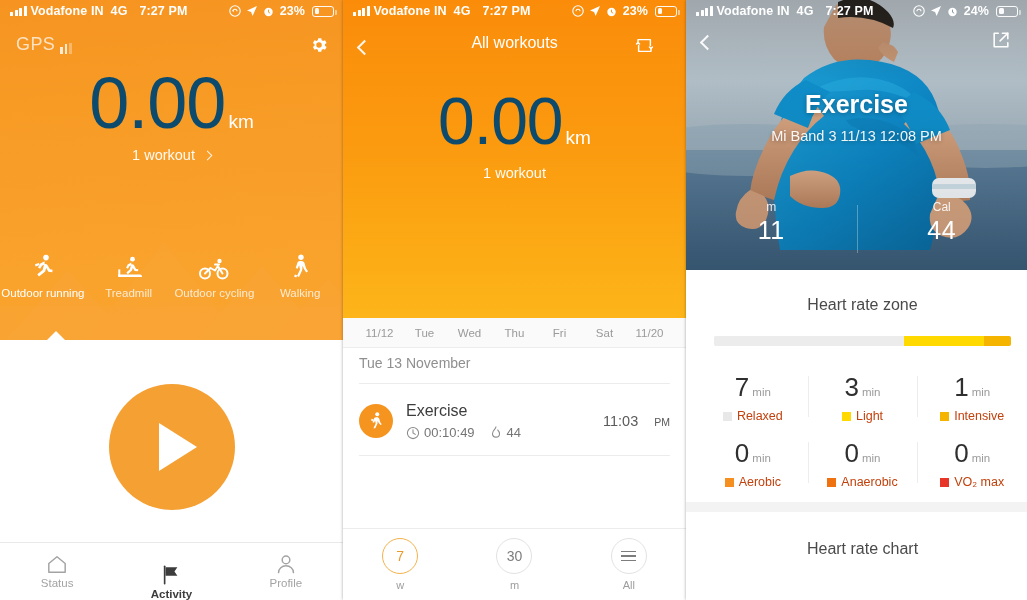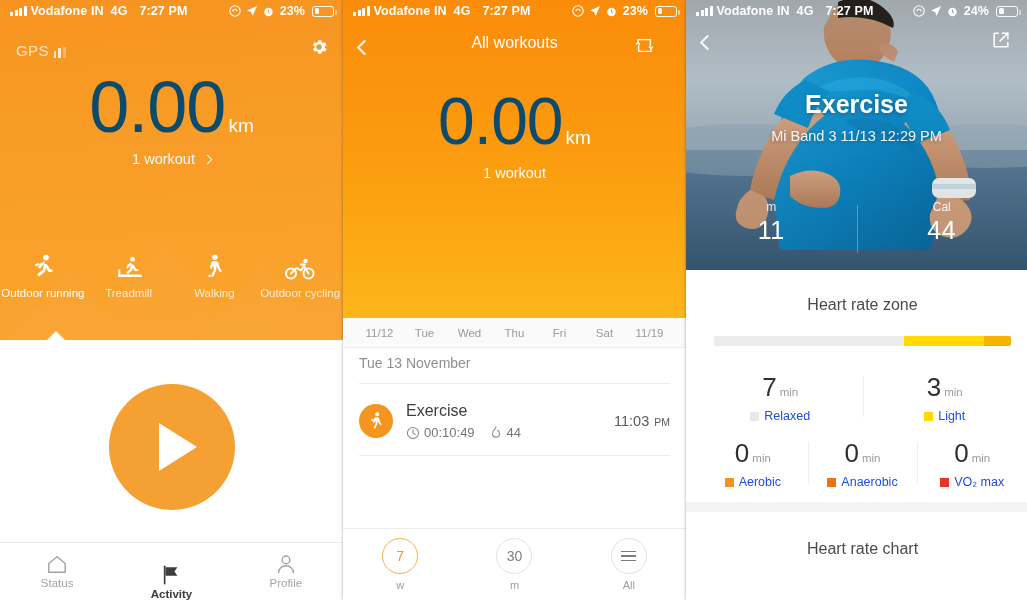--- a/index.html
+++ b/index.html
@@ -56,21 +56,21 @@
     overflow: hidden;
   }
   .mtn { position: absolute; bottom: 0; width: 0; height: 0; opacity: .5; }
   .mtn.m1 { left: 6px;  border-left: 62px solid transparent; border-right: 62px solid transparent; border-bottom: 70px solid #f9a538; }
   .mtn.m2 { left: 86px; border-left: 78px solid transparent; border-right: 78px solid transparent; border-bottom: 98px solid #f9a436; }
   .mtn.m3 { left: 196px;border-left: 66px solid transparent; border-right: 66px solid transparent; border-bottom: 74px solid #f9a538; }
   .mtn.m4 { left: 272px;border-left: 56px solid transparent; border-right: 56px solid transparent; border-bottom: 62px solid #f9a436; }
   .mtn-base { position:absolute; bottom:0; left:0; right:0; height:34px; background:#f9a538; opacity:.45; }
 
   .p1-topbar { position: relative; z-index: 10; display:flex; align-items:center; justify-content:space-between; padding: 12px 14px 0 16px; }
-  .gps { display: flex; align-items: flex-end; gap: 5px; color: rgba(255,255,255,.72); font-size: 15px; letter-spacing:.4px;margin-top:8px; }
+  .gps { display: flex; align-items: flex-end; gap: 5px; color: rgba(255,255,255,.72); font-size: 18px; letter-spacing:.4px; }
   .gps-bars { display:inline-flex; align-items:flex-end; gap:2px; height:11px; padding-bottom:1px; }
   .gps-bars i { width:2.6px; background: rgba(255,255,255,.8); display:block; }
   .gps-bars i:nth-child(1){height:7px}
   .gps-bars i:nth-child(2){height:10px}
   .gps-bars i:nth-child(3){height:11px; background: rgba(255,255,255,.32);}
   .gear { width: 20px; height: 20px; color: #fff; }
 
   .p1-metric { position: relative; z-index: 10; text-align: center; margin-top: 14px; }
   .big-num { color:#0c4a6e; font-size: 72px; font-weight: 300; line-height: .95; letter-spacing: -1px; display:inline-block; }
   .big-unit { color:#fff; font-size: 19px; font-weight: 400; vertical-align: baseline; margin-left: 3px; }
@@ -110,21 +110,21 @@
   .datehdr { position:absolute; top:355px; left:16px; color:#8f8f8f; font-size:14px; }
   .hr-line { position:absolute; top:383px; left:16px; right:16px; height:1px; background:#ececec; }
 
   .workitem { position:absolute; top:392px; left:16px; right:16px; height:58px; display:flex; align-items:center; }
   .wi-ic { width:34px;height:34px;border-radius:50%;background:#f5941f;display:flex;align-items:center;justify-content:center;flex:0 0 auto;}
   .wi-mid { margin-left:13px; }
   .wi-title { color:#3d3d3d; font-size:16px; }
   .wi-sub { display:flex; align-items:center; gap:14px; margin-top:5px; color:#757575; font-size:13px; }
   .wi-sub span { display:flex; align-items:center; gap:4px; }
   .wi-time { margin-left:auto; color:#5a5a5a; font-size:14.5px; }
-  .wi-time em { font-style:normal; font-size:10.5px; margin-left:5px;}
+  .wi-time em { font-style:normal; font-size:10.5px; margin-left:16px;}
   .hr-line2 { position:absolute; top:455px; left:16px; right:16px; height:1px; background:#ececec; }
 
   .filterbar { position:absolute; bottom:0; left:0; right:0; height:72px; border-top:1px solid #ececec; background:#fff; display:flex; align-items:center; }
   .filt { flex:1; display:flex; flex-direction:column; align-items:center; gap:5px; }
   .filt-c { width:36px;height:36px;border-radius:50%;border:1.5px solid #e2e2e2; display:flex;align-items:center;justify-content:center; color:#7d7d7d; font-size:14px; }
   .filt.active .filt-c { border-color:#f2b34d; color:#e89b2c; }
   .filt-l { color:#9d9d9d; font-size:11px; }
   .filt.active .filt-l { color:#9d9d9d; }
   .hamb { display:flex; flex-direction:column; gap:3px; }
   .hamb i { display:block; width:15px; height:1.6px; background:#7d7d7d; }
@@ -145,21 +145,21 @@
   .card { position:absolute; left:12px; right:0; background:#fff; }
   .hz-card { top:270px; height:232px; }
   .hz-title { text-align:center; color:#4a4a4a; font-size:16px; padding-top:26px; }
   .hz-bar { margin: 22px 16px 0 16px; height:10px; border-radius:2px; overflow:hidden; display:flex; background:#efefef; }
   .hz-bar i { display:block; height:100%; }
   .hz-grid { margin-top: 26px; display:flex; }
   .hz-cell { flex:1; text-align:center; position:relative; }
   .hz-cell + .hz-cell::before { content:""; position:absolute; left:0; top:4px; bottom:6px; width:1px; background:#ededed; }
   .hz-val { color:#2f2f2f; font-size:26px; font-weight:300; }
   .hz-val em { font-style:normal; font-size:11.5px; color:#9b9b9b; margin-left:3px; }
-  .hz-lbl { margin-top:6px; color:#1d4ed8; font-size:12.5px; display:flex; align-items:center; justify-content:center; gap:5px; }
+  .hz-lbl { margin-top:6px; color:#c2410c; font-size:12.5px; display:flex; align-items:center; justify-content:center; gap:5px; }
   .sw { width:9px;height:9px; display:inline-block; }
   .hz-row2 { margin-top: 15px; }
   .gap { position:absolute; top:502px; left:0; right:0; height:10px; background:#f3f3f3; }
   .hrc-card { top:512px; bottom:0; background:#fff; display:flex; align-items:flex-start; justify-content:center; }
   .hrc-title { color:#4a4a4a; font-size:16px; margin-top:28px; }
 </style>
 </head>
 <body>
 
 <div class="stage">
@@ -248,43 +248,43 @@
       <div class="sport">
         <span class="ic">
           <svg width="26" height="24" viewBox="0 0 26 24">
               <circle cx="16.5" cy="3.2" r="2.4"></circle>
               <path d="M15.3 6.5l-3.6 2 -1.6 3.3 1.9 1 1.3-2.6 1.6-.8-1.1 4-3.4 3 1.4 1.8 4.2-3.6.8-2.7 1.9 3 3.3.4.3-2.1-2.2-.3-2.2-3.8c-.5-.8-1.5-1-2.6-.6z"></path>
               <path d="M2 18.5h22a2 2 0 0 1 2 2v.6H2.8a.8.8 0 0 1-.8-.8z"></path>
               <path d="M2.3 13.4h2v6.4h-2z"></path>
             </svg>
         </span>
         <div>Treadmill</div>
-      </div>
-      <div class="sport">
-        <span class="ic">
-          <svg width="20" height="26" viewBox="0 0 20 26">
-              <circle cx="11" cy="3.2" r="2.7"></circle>
-              <path d="M10 7c-1.4 0-2.3.8-2.7 1.9L5.7 14l2 .8 1.4-3.6.9 4.3-3 6.5 2 1 3.2-6.7.4-4.6 1.2 3.1 2.4 3.7 1.8-1.2-2.1-3.2-1.3-4.9C14.1 7.8 12.6 7 11.2 7z"></path>
-              <path d="M5 20.5l2.2 1.1-1 2-2.2-1.1z"></path>
-            </svg>
-        </span>
-        <div>Walking</div>
       </div>
       <div class="sport">
         <span class="ic">
           <svg width="30" height="22" viewBox="0 0 30 22">
               <circle cx="20.5" cy="3" r="2.2"></circle>
               <circle cx="6" cy="15.5" r="5" fill="none" stroke="#fff" stroke-width="2"></circle>
               <circle cx="23.5" cy="15.5" r="5" fill="none" stroke="#fff" stroke-width="2"></circle>
               <path d="M6 15.5l5.5-5.5 4.5 2.5 3-4.5" fill="none" stroke="#fff" stroke-width="2" stroke-linecap="round" stroke-linejoin="round"></path>
               <path d="M18.8 8l4.7 7.5" fill="none" stroke="#fff" stroke-width="2" stroke-linecap="round"></path>
               <path d="M16 6.5h4" fill="none" stroke="#fff" stroke-width="2" stroke-linecap="round"></path>
             </svg>
         </span>
         <div>Outdoor cycling</div>
+      </div>
+      <div class="sport">
+        <span class="ic">
+          <svg width="20" height="26" viewBox="0 0 20 26">
+              <circle cx="11" cy="3.2" r="2.7"></circle>
+              <path d="M10 7c-1.4 0-2.3.8-2.7 1.9L5.7 14l2 .8 1.4-3.6.9 4.3-3 6.5 2 1 3.2-6.7.4-4.6 1.2 3.1 2.4 3.7 1.8-1.2-2.1-3.2-1.3-4.9C14.1 7.8 12.6 7 11.2 7z"></path>
+              <path d="M5 20.5l2.2 1.1-1 2-2.2-1.1z"></path>
+            </svg>
+        </span>
+        <div>Walking</div>
       </div>
     </div>
     <div class="notch"></div>
 
     <div class="p1-body">
       <div class="play-btn">
         <span class="play-tri"></span>
       </div>
     </div>
 
@@ -368,21 +368,21 @@
       <div class="wl">1 workout</div>
     </div>
 
     <div class="daystrip">
       <span>11/12</span>
       <span>Tue</span>
       <span>Wed</span>
       <span>Thu</span>
       <span>Fri</span>
       <span>Sat</span>
-      <span>11/19</span>
+      <span>11/20</span>
     </div>
 
     <div class="datehdr">Tue 13 November</div>
     <div class="hr-line"></div>
 
     <div class="workitem">
       <span class="wi-ic">
         <svg width="20" height="20" viewBox="0 0 24 24" fill="#fff">
             <circle cx="13.5" cy="4" r="2.4"></circle>
             <path d="M12 7.6c-1.3.1-2.2.8-2.6 1.8l-1.6 4 1.9.8 1.2-2.9.7 3.8-2.7 5.5h2.2l2.6-5.3.4-3.6 1.1 2.6 2.2 2.6 1.5-1.1-1.8-2.3-1.1-3.9c-.4-1.4-1.5-2-2.8-2z"></path>
@@ -528,21 +528,21 @@
         <svg width="20" height="20" viewBox="0 0 22 22" fill="none" stroke="#fff" stroke-width="1.7" stroke-linecap="round" stroke-linejoin="round">
             <path d="M8 3.5H3.5v15h15V14"></path>
             <path d="M12.5 3.5h6v6"></path>
             <path d="M18.5 3.5L10 12"></path>
           </svg>
       </span>
     </div>
 
     <div class="p3-caption">
       <div class="p3-title">Exercise</div>
-      <div class="p3-sub">Mi Band 3 11/13 12:29 PM</div>
+      <div class="p3-sub">Mi Band 3 11/13 12:08 PM</div>
     </div>
 
     <div class="p3-divider"></div>
     <div class="p3-stats">
       <div class="p3-stat">
         <div class="lbl">m</div>
         <div class="val">11</div>
       </div>
       <div class="p3-stat">
         <div class="lbl">Cal</div>
@@ -565,20 +565,27 @@
           <div class="hz-lbl">
               <span class="sw" style="background:#e8e8e8"></span>
               <span>Relaxed</span>
             </div>
         </div>
         <div class="hz-cell">
           <div class="hz-val"><span>3</span><em>min</em></div>
           <div class="hz-lbl">
               <span class="sw" style="background:#ffd900"></span>
               <span>Light</span>
+            </div>
+        </div>
+        <div class="hz-cell">
+          <div class="hz-val"><span>1</span><em>min</em></div>
+          <div class="hz-lbl">
+              <span class="sw" style="background:#f5b400"></span>
+              <span>Intensive</span>
             </div>
         </div>
       </div>
 
       <div class="hz-grid hz-row2">
         <div class="hz-cell">
           <div class="hz-val"><span>0</span><em>min</em></div>
           <div class="hz-lbl">
               <span class="sw" style="background:#f59020"></span>
               <span>Aerobic</span>

